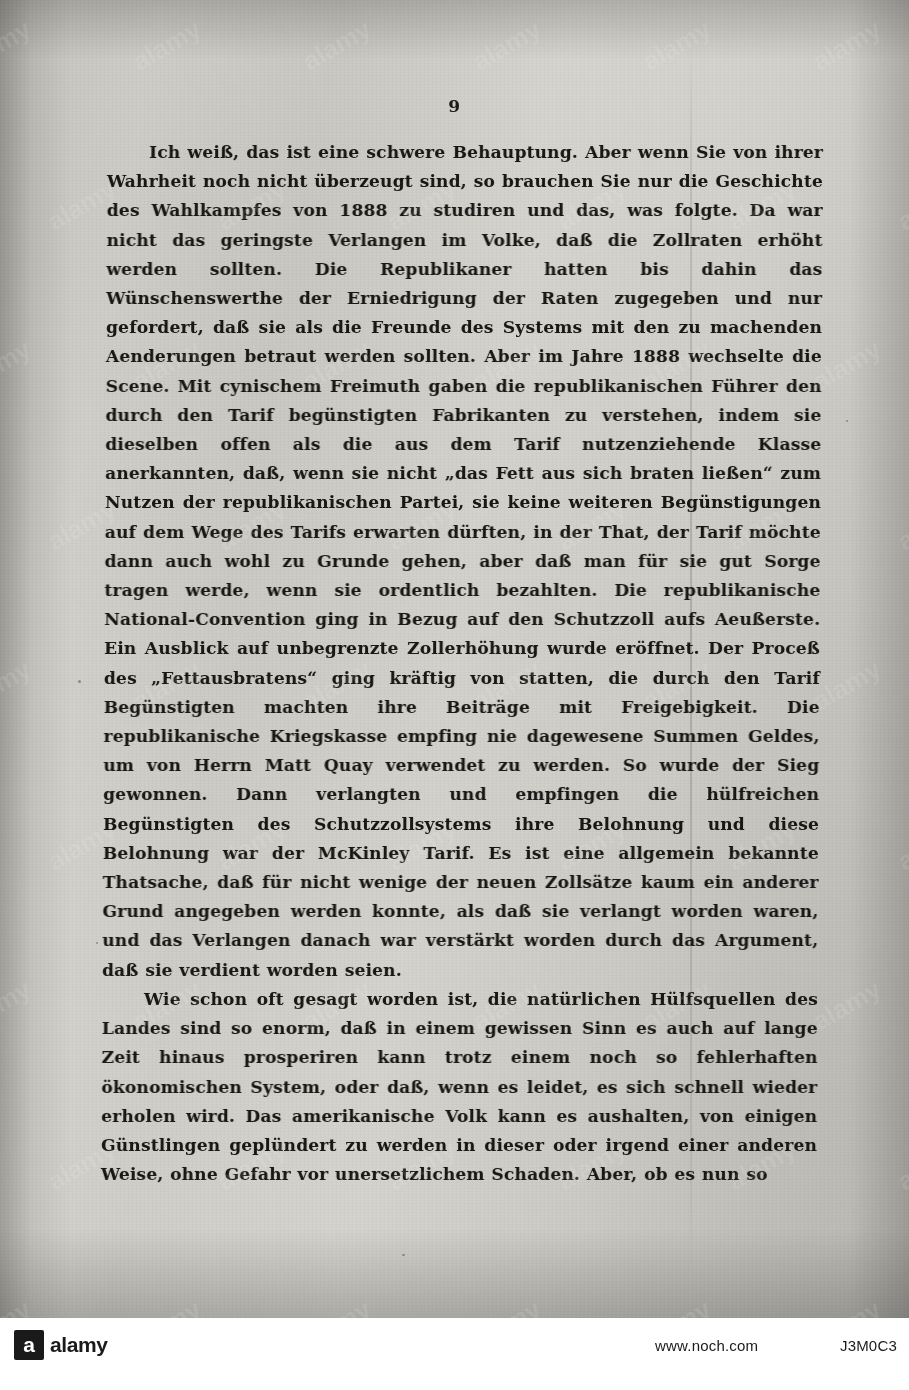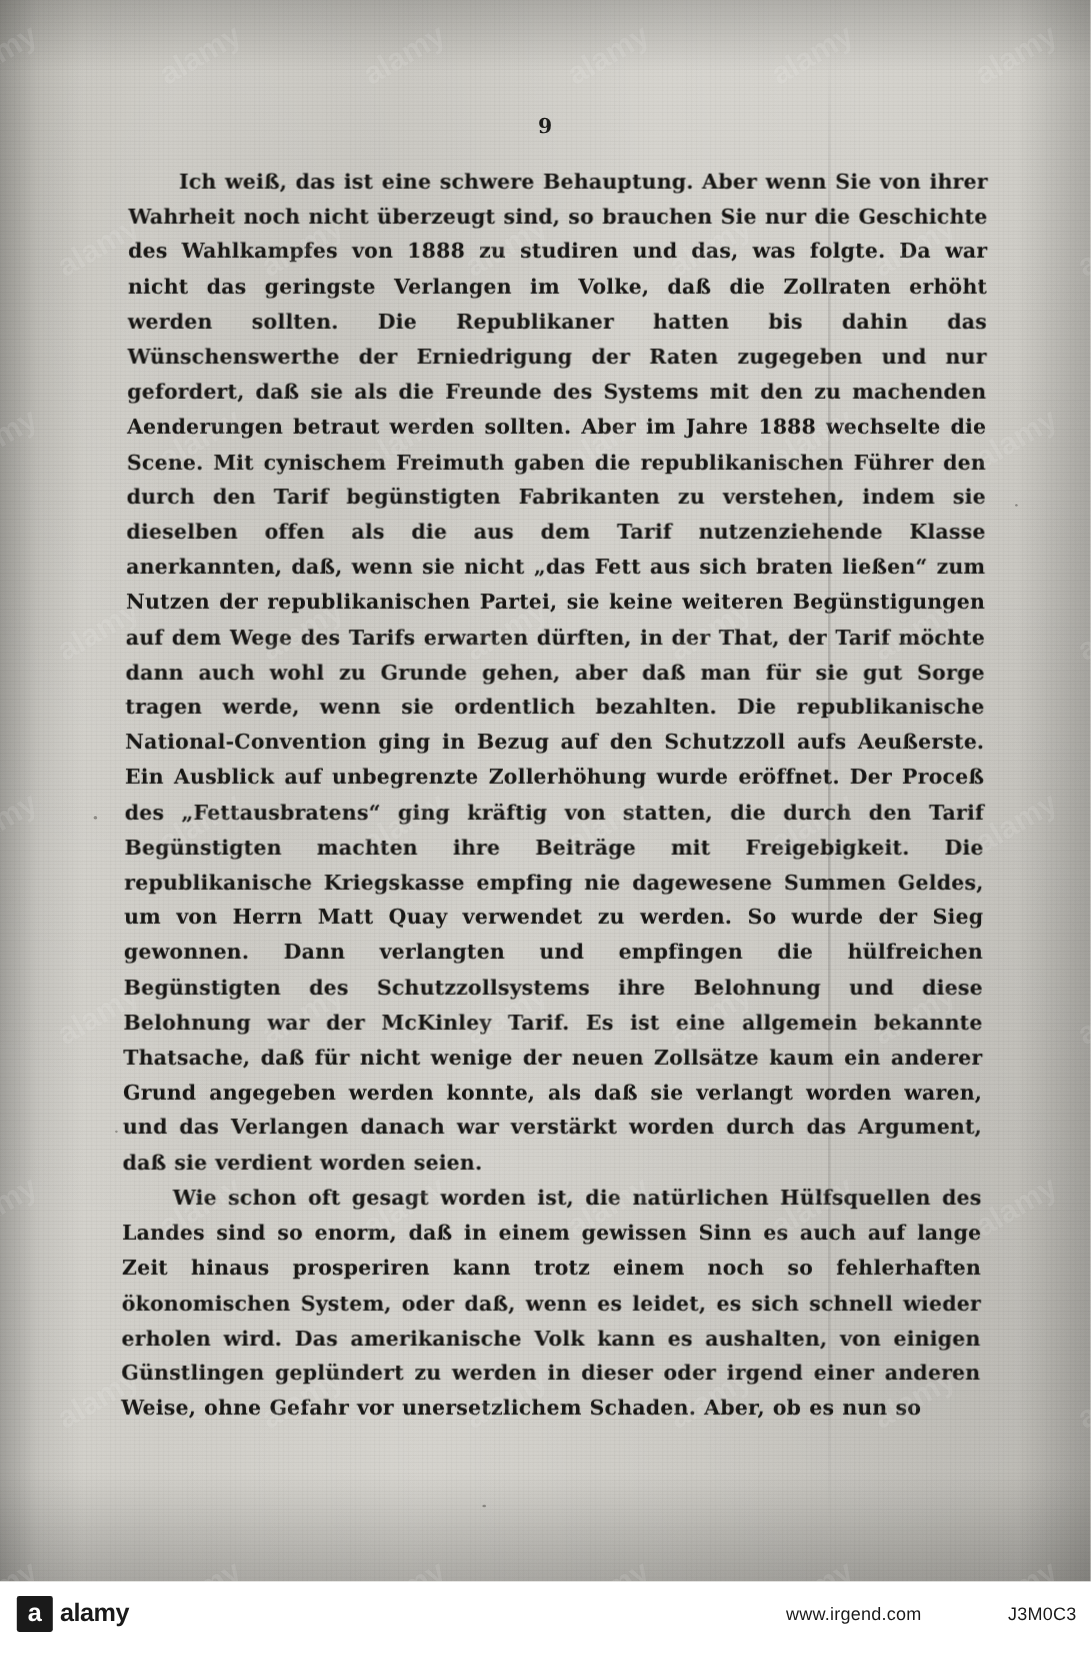--- a/index.html
+++ b/index.html
@@ -263,14 +263,14 @@
     </div>
 </div>
 
 <div class="footer-bar"></div>
 
 <div class="alamy-logo">
   <div class="alamy-mark">a</div>
   <div class="alamy-word">alamy</div>
 </div>
 
-<div class="alamy-url">www.irgend.com</div>
+<div class="alamy-url">www.noch.com</div>
 <div class="alamy-id">J3M0C3</div>
 
 </body></html>

